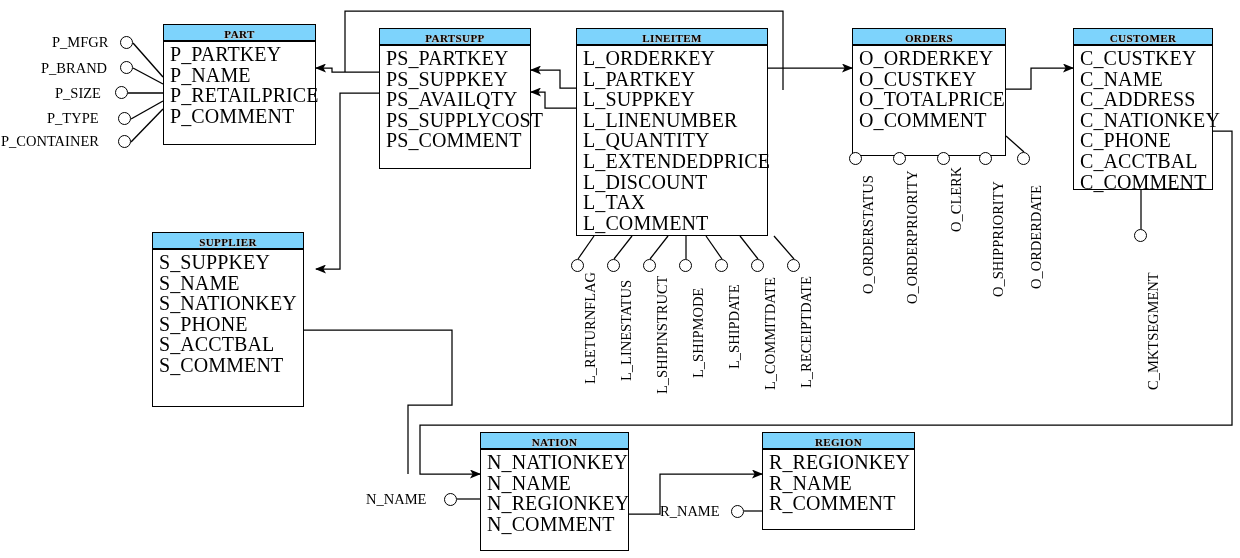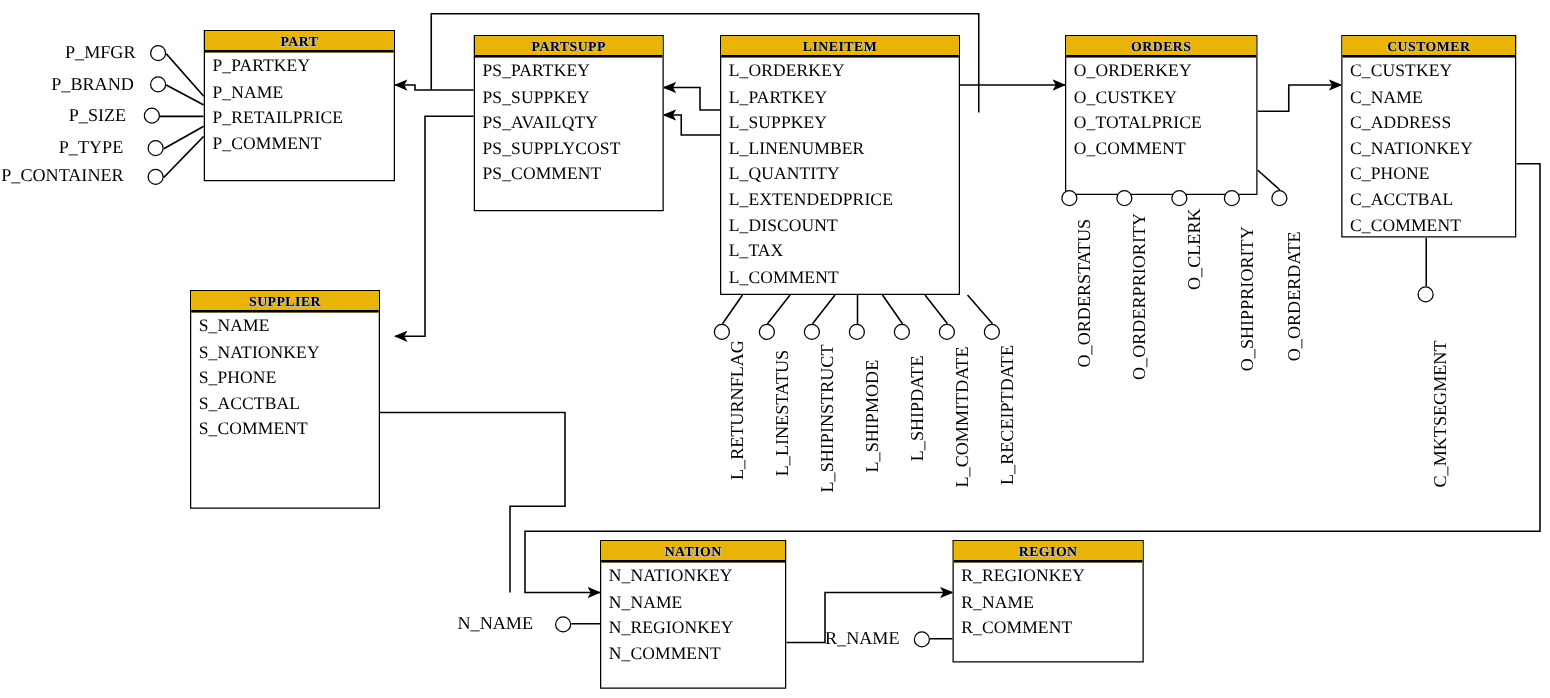--- a/index.html
+++ b/index.html
@@ -31,29 +31,29 @@
     text-align:center;
     font-size:11px;
     font-weight:bold;
     letter-spacing:0.4px;
     padding:3px 0 1px 0;
     border-bottom:2px solid #000;
     text-shadow:0.6px 0.4px 0 #bbb, -0.5px 0.5px 0 #c9c9c9;
     line-height:13px;
     height:17px;
     box-sizing:border-box;
-    background:#eab308;
+    background:#7dd3fc;
   }
   .attr-list{
     list-style:none;
     margin:0;
     padding:2px 0 4px 6px;
   }
   .attr-list li{
-    font-size:14px;
+    font-size:20px;
     line-height:20.6px;
     white-space:nowrap;
     letter-spacing:0.1px;
   }
   .oval{
     position:absolute;
     width:13px;height:13px;
     border:1.4px solid #000;
     border-radius:50%;
     background:#fff;
@@ -240,20 +240,21 @@
       <li>C_COMMENT</li>
     </ul>
   </div>
 
   <div class="oval" style="left:1134px;top:229px;"></div>
   <div class="alabel vert" style="left:1146px;top:390px;">C_MKTSEGMENT</div>
 
   <div class="entity" style="left:152px;top:232px;width:152px;height:175px;">
     <div class="entity-title">SUPPLIER</div>
     <ul class="attr-list">
+      <li>S_SUPPKEY</li>
       <li>S_NAME</li>
       <li>S_NATIONKEY</li>
       <li>S_PHONE</li>
       <li>S_ACCTBAL</li>
       <li>S_COMMENT</li>
     </ul>
   </div>
 
   <div class="entity" style="left:480px;top:432px;width:149px;height:119px;">
     <div class="entity-title">NATION</div>

